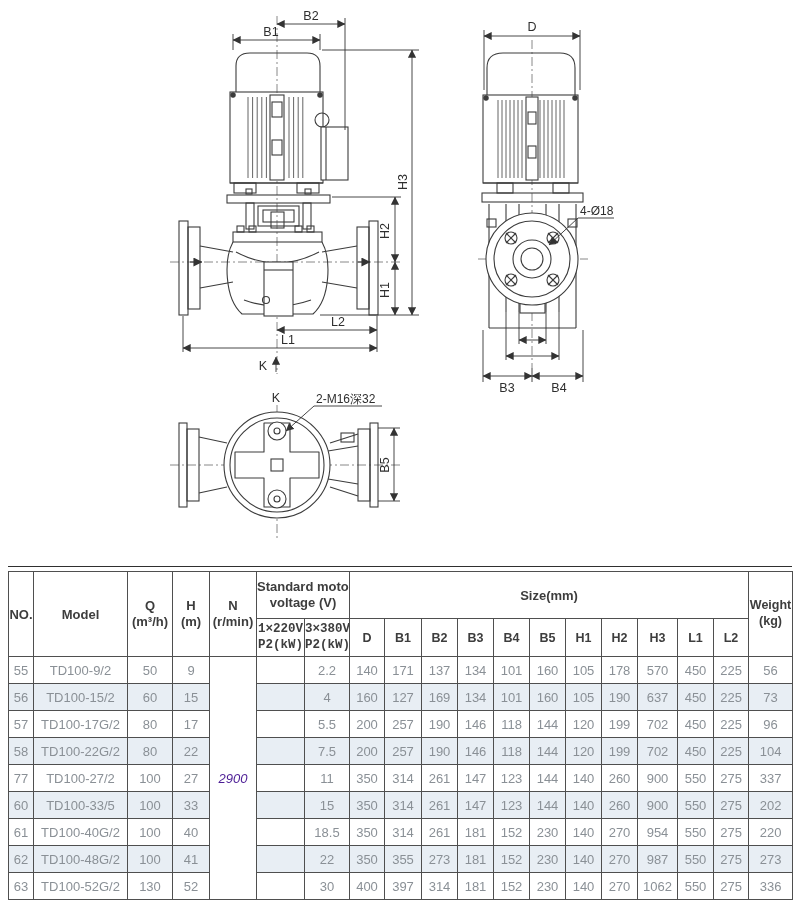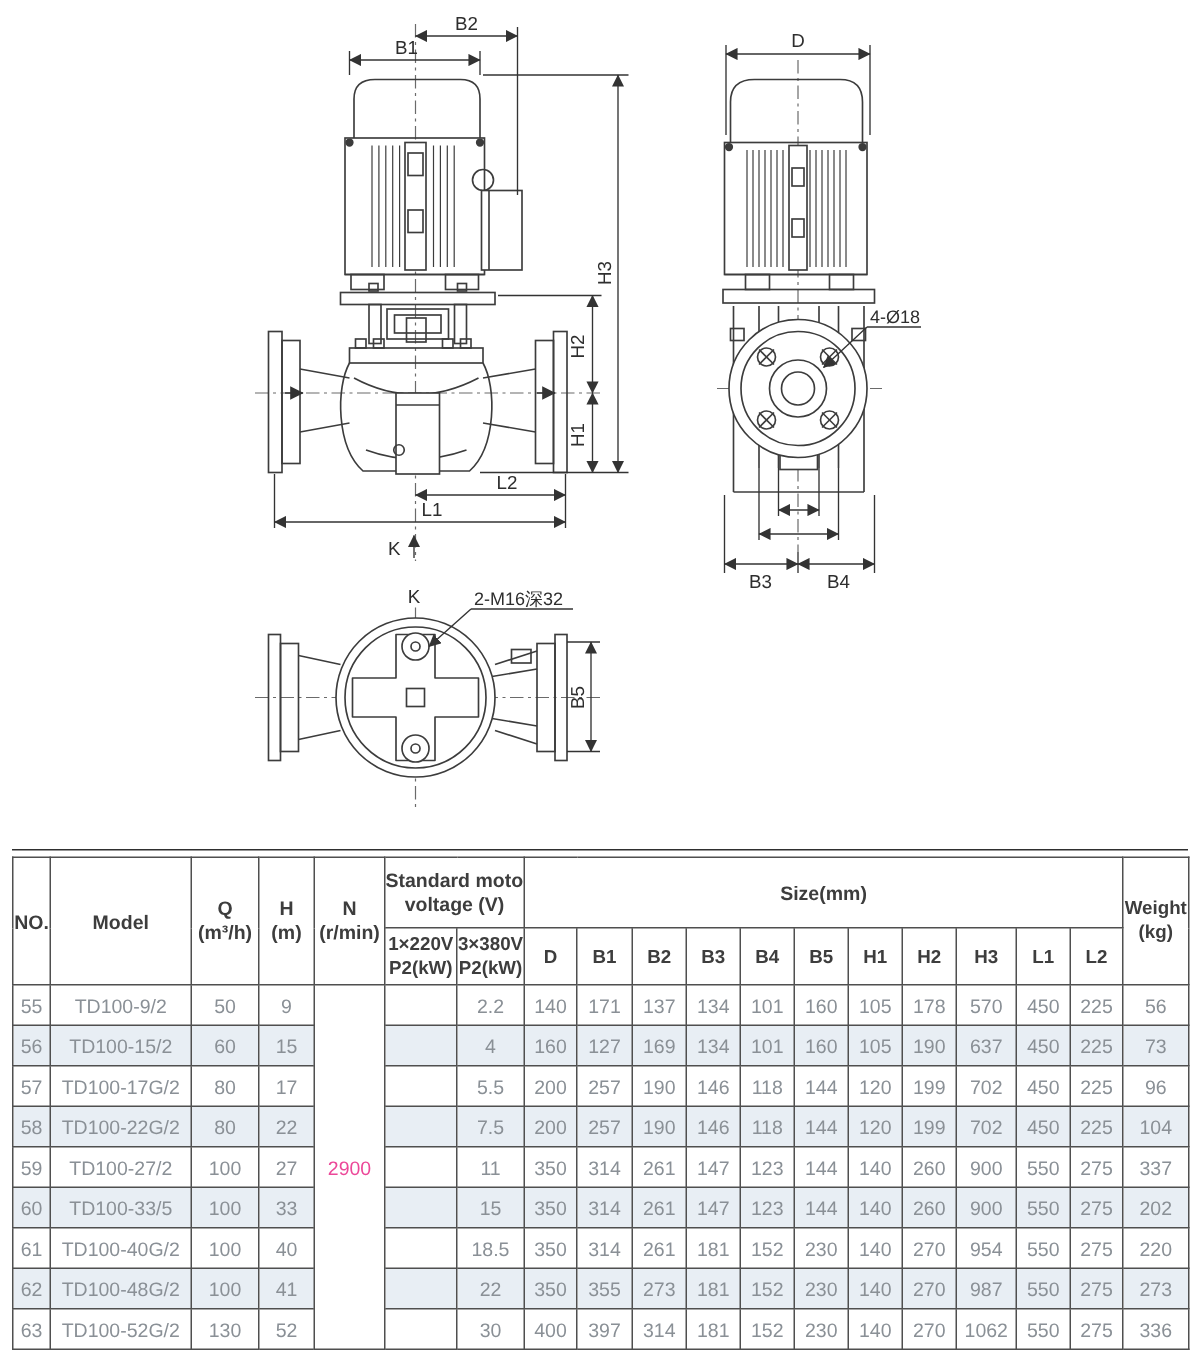--- a/index.html
+++ b/index.html
@@ -13,24 +13,24 @@
 
   
   .table-wrap{padding:0 8px;}
   .sep{border-top:1.5px solid #2f2f2f;margin:0 0 4px 0;}
   table{width:784px;border-collapse:collapse;table-layout:fixed;}
   th,td{border:1px solid #4f4f4f;text-align:center;vertical-align:middle;padding:0;overflow:hidden;white-space:nowrap;}
   thead th{color:#3d3d3d;font-weight:bold;background:#fff;}
   thead tr.hrow1 th{height:46px;font-size:13px;}
   thead tr.hrow2 th{height:37px;font-size:12.5px;}
   thead .two .l1,thead .two .l2{display:block;line-height:1.25;}
-  thead .sub{font-size:11.5px;line-height:1.2;}
+  thead .sub{font-size:11.5px;line-height:1.2;font-family:Liberation Mono, monospace;}
   tbody td{height:26px;color:#8a9096;font-size:13px;background:#fff;}
   tbody tr.alt td{background:#e8eef4;}
-  tbody td.n-cell{background:#fff;color:#ec4899;}
+  tbody td.n-cell{background:#fff;color:#4c1d95;font-style:italic;}
 </style>
 </head>
 <body>
 
 <div class="drawings">
 <svg width="800" height="566" viewBox="0 0 800 566">
   <defs>
     <marker id="arr" viewBox="0 0 10 10" refX="9.5" refY="5" markerWidth="9" markerHeight="9" orient="auto-start-reverse">
       <path d="M0,0 L10,5 L0,10 z" fill="#333"></path>
     </marker>
@@ -440,21 +440,21 @@
           <td>118</td>
           <td>144</td>
           <td>120</td>
           <td>199</td>
           <td>702</td>
           <td>450</td>
           <td>225</td>
           <td>104</td>
         </tr>
         <tr>
-          <td>59</td>
+          <td>77</td>
           <td>TD100-27/2</td>
           <td>100</td>
           <td>27</td>
           <td></td>
           <td>11</td>
           <td>350</td>
           <td>314</td>
           <td>261</td>
           <td>147</td>
           <td>123</td>

